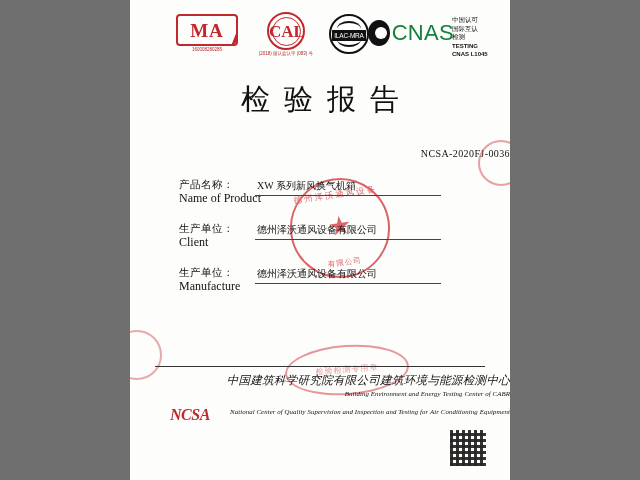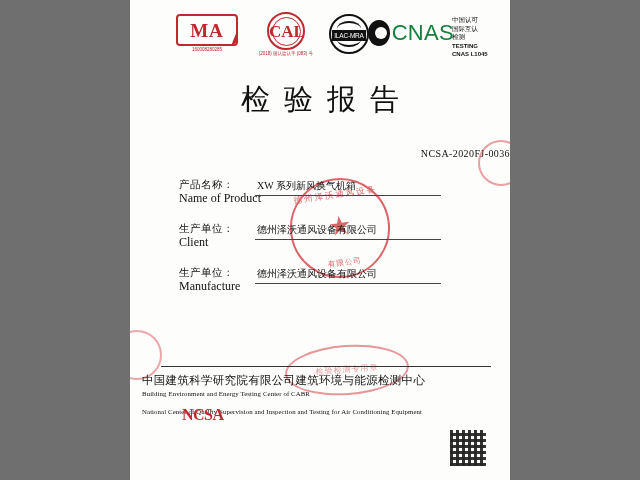--- a/index.html
+++ b/index.html
@@ -253,23 +253,24 @@
     position: absolute;
     left: 76px;
     right: 0;
     top: 17px;
     border-bottom: 1px solid #444;
   }
 
   
   .footer {
     position: absolute;
-    left: 12px; right: 0;
+    left: 0; right: 0;
     top: 366px;
-    text-align: left;
+    text-align: right;
+    font-style: italic;
   }
   .footer .sep {
     width: 330px;
     margin: 0 auto 6px auto;
     border-top: 1px solid #333;
   }
   .footer .line-cn {
     font-size: 11.5px;
     color: #111;
     letter-spacing: 0.3px;

